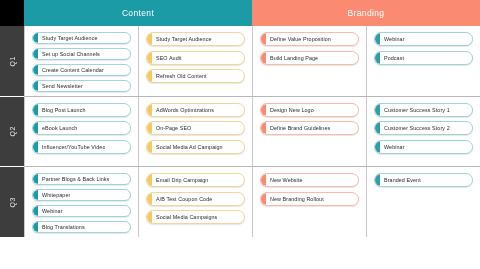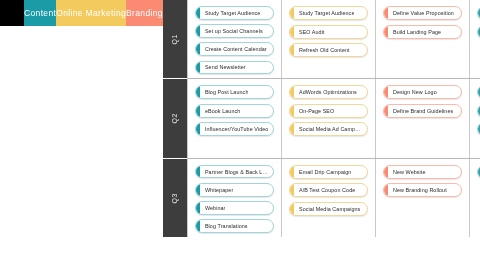--- a/index.html
+++ b/index.html
@@ -7,21 +7,21 @@
     width:480px;height:269px;
     background:#ffffff;
     font-family:"Liberation Sans","DejaVu Sans",sans-serif;
     overflow:hidden;
   }
   #board{
     position:relative;
     width:480px;height:237px;
     box-sizing:border-box;
     display:flex;
-    flex-direction:row;
+    flex-direction:column;
     background:#ffffff;
   }
 
   
   .header-row{
     display:flex;
     height:26px;
     flex:0 0 26px;
   }
   .corner-cell{
@@ -133,23 +133,20 @@
 </head>
 <body>
 
 <div id="board">
 
   <div class="header-row">
     <div class="corner-cell" style="background: rgb(0, 0, 0);"></div>
     <div class="col-head" style="background: rgb(26, 155, 165);">
         <span>Content</span>
       </div>
-    <div class="col-head" style="background: rgb(243, 202, 94);">
-        <span>Online Marketing</span>
-      </div>
     <div class="col-head" style="background: rgb(250, 138, 114);">
         <span>Branding</span>
       </div>
   </div>
 
   <div class="body-wrap">
     <div class="rail">
       <div class="rail-cell" style="background: rgb(61, 61, 61);">
           <span class="rail-label">Q1</span>
         </div>

